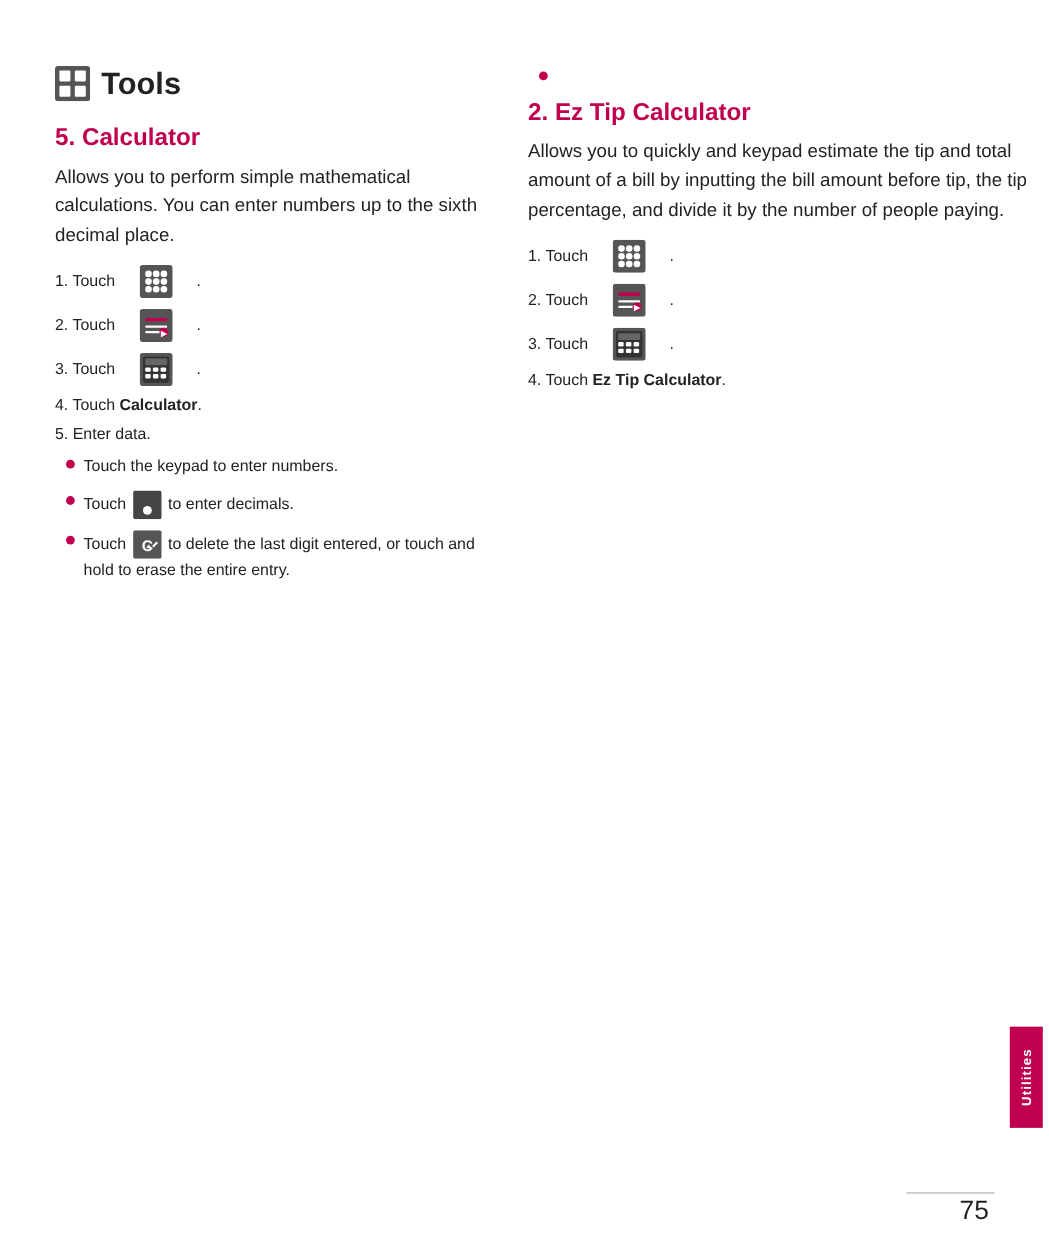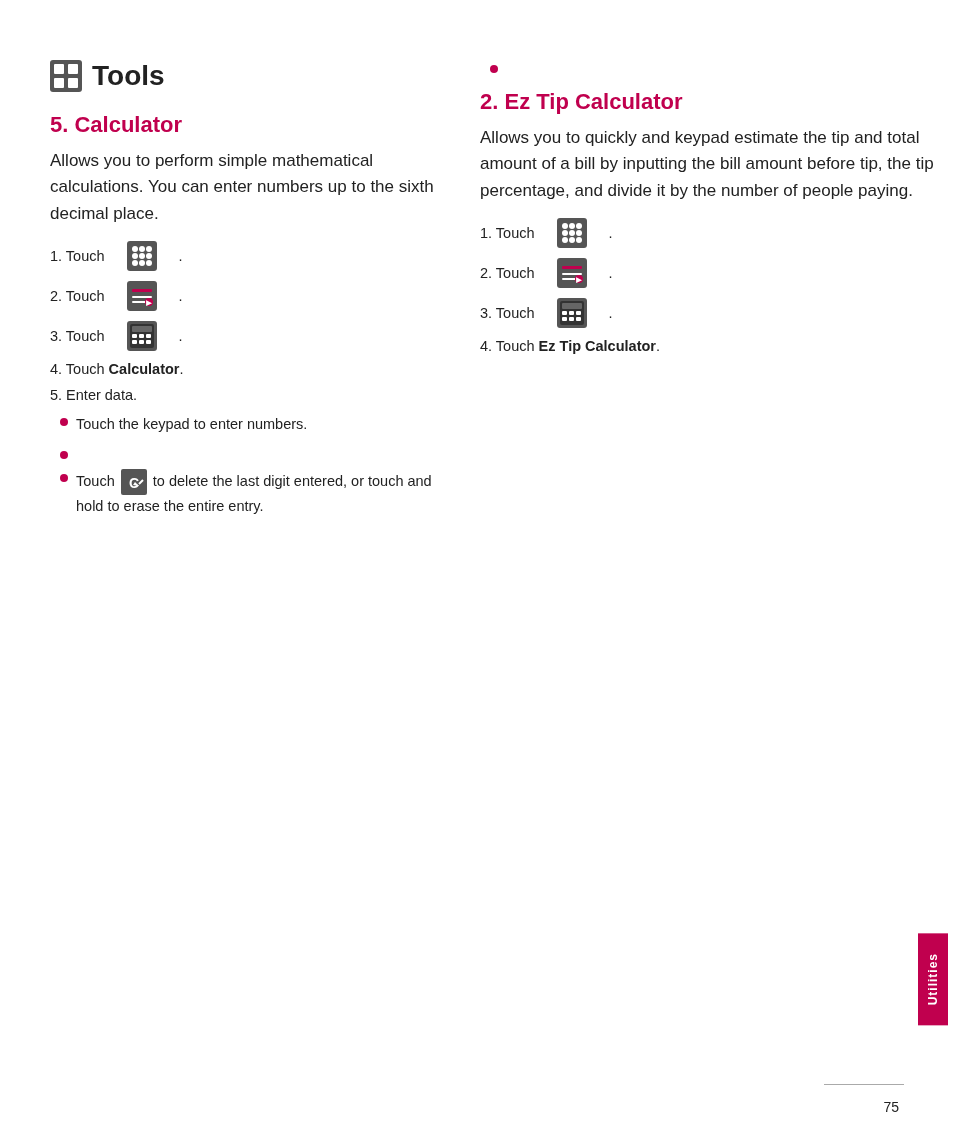--- a/index.html
+++ b/index.html
@@ -111,21 +111,21 @@
       padding: 20px 8px;
       letter-spacing: 1px;
       font-weight: bold;
     }
 
     
     .page-number {
       position: absolute;
       bottom: 30px;
       right: 55px;
-      font-size: 14px;
+      font-size: 24px;
       color: #222;
     }
 
     
     .divider-line {
       position: absolute;
       bottom: 60px;
       right: 50px;
       width: 80px;
       height: 1px;
@@ -236,20 +236,30 @@
 
       <div class="bullet-list">
 
         <div class="bullet-item">
           <div class="bullet-dot"></div>
           <span>Touch the keypad to enter numbers.</span>
         </div>
 
         <div class="bullet-item">
           <div class="bullet-dot"></div>
+          <span>
+            Touch
+            <span class="inline-icon">
+              <svg width="26" height="26" viewBox="0 0 26 26">
+                <rect width="26" height="26" rx="2" fill="#444"></rect>
+                <circle cx="13" cy="18" r="4" fill="white"></circle>
+              </svg>
+            </span>
+            to enter decimals.
+          </span>
         </div>
 
         <div class="bullet-item">
           <div class="bullet-dot"></div>
           <span>
             Touch
             <span class="inline-icon">
               <svg width="26" height="26" viewBox="0 0 26 26">
                 <rect width="26" height="26" rx="2" fill="#555"></rect>
                 <text x="13" y="19" text-anchor="middle" font-size="14" fill="white" font-weight="bold">C</text>

